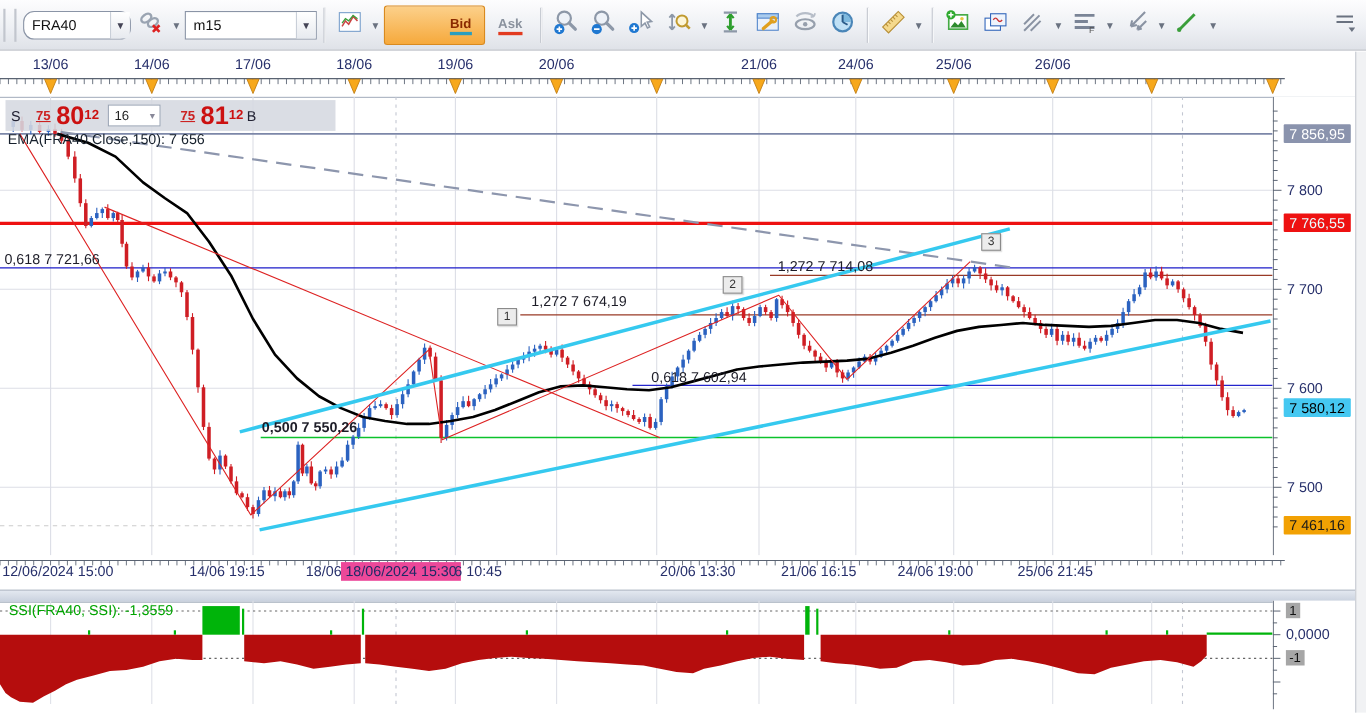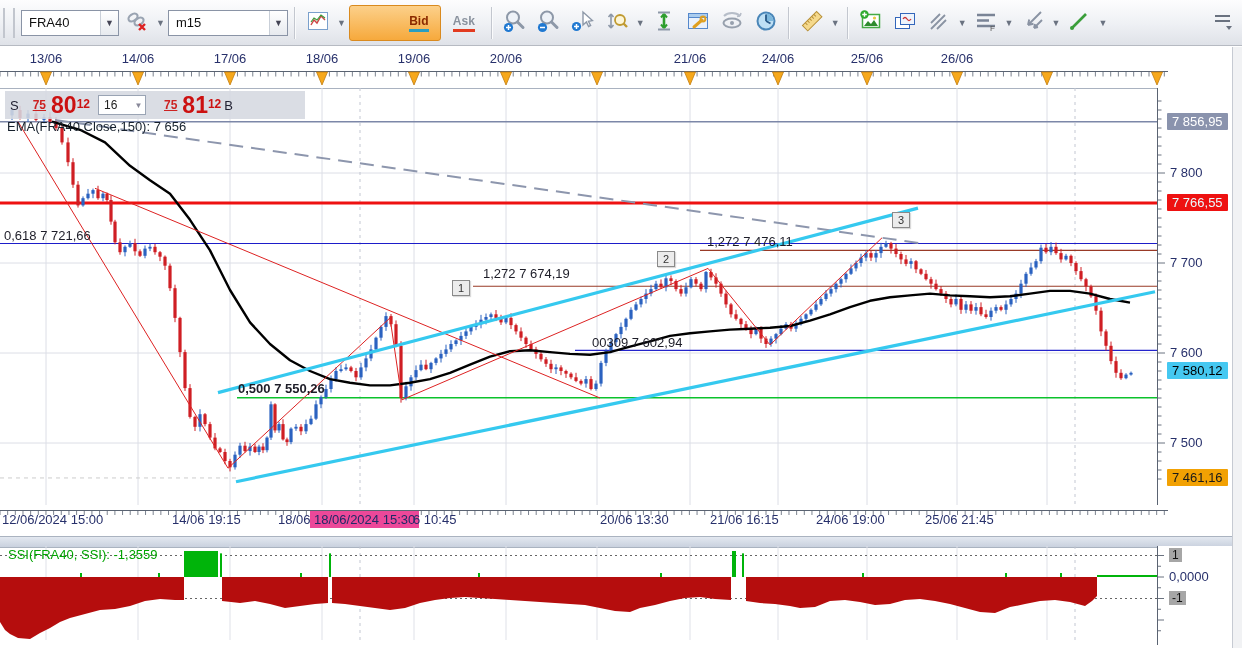--- a/index.html
+++ b/index.html
@@ -52,21 +52,21 @@
   .chart-top-border{left:0;top:88px;width:1232px;height:1px;background:#a9b2c0;}
 </style>
 </head>
 <body>
 
 <div id="app">
 
   <div class="toolbar">
     <div class="grip"></div>
 
-    <div class="combo" style="width:96px;">
+    <div class="combo" style="width:96px;border-radius:10px;">
       <span class="val">FRA40</span>
       <span class="combo-caret">▼</span>
     </div>
 
     <div class="tb-btn">
       <span><svg width="26" height="26" viewBox="0 0 26 26">
             <g stroke="#9aa4b2" stroke-width="2.2" fill="none">
               <ellipse cx="9" cy="9.5" rx="5" ry="3.3" transform="rotate(-35 9 9.5)"></ellipse>
               <ellipse cx="15" cy="13.5" rx="5" ry="3.3" transform="rotate(-35 15 13.5)"></ellipse>
             </g>
@@ -1166,22 +1166,22 @@
     <div class="abs date-label" style="left: 230px; top: 51px;">17/06</div>
     <div class="abs date-label" style="left: 322px; top: 51px;">18/06</div>
     <div class="abs date-label" style="left: 414px; top: 51px;">19/06</div>
     <div class="abs date-label" style="left: 506px; top: 51px;">20/06</div>
     <div class="abs date-label" style="left: 690px; top: 51px;">21/06</div>
     <div class="abs date-label" style="left: 778px; top: 51px;">24/06</div>
     <div class="abs date-label" style="left: 867px; top: 51px;">25/06</div>
     <div class="abs date-label" style="left: 957px; top: 51px;">26/06</div>
     <div class="abs fib-label" style="left: 4px; top: 228px;">0,618 7 721,66</div>
     <div class="abs fib-label" style="left: 483px; top: 266px;">1,272 7 674,19</div>
-    <div class="abs fib-label" style="left: 707px; top: 234px;">1,272 7 476,11</div>
-    <div class="abs fib-label" style="left: 592px; top: 335px;">00309 7 602,94</div>
+    <div class="abs fib-label" style="left: 707px; top: 234px;">1,272 7 714,08</div>
+    <div class="abs fib-label" style="left: 592px; top: 335px;">0,618 7 602,94</div>
     <div class="abs fib-label" style="left: 238px; top: 381px; font-weight: bold;">0,500 7 550,26</div>
     <div class="abs wave-badge" style="left: 452px; top: 280px;">1</div>
     <div class="abs wave-badge" style="left: 657px; top: 251px;">2</div>
     <div class="abs wave-badge" style="left: 892px; top: 212px;">3</div>
     <div class="abs price-tick-label" style="left: 1170px; top: 165px;">7 800</div>
     <div class="abs price-tick-label" style="left: 1170px; top: 255px;">7 700</div>
     <div class="abs price-tick-label" style="left: 1170px; top: 345px;">7 600</div>
     <div class="abs price-tick-label" style="left: 1170px; top: 435px;">7 500</div>
     <div class="abs price-badge" style="left: 1167px; top: 112.745px; background: rgb(138, 147, 173); color: rgb(255, 255, 255);">7 856,95</div>
     <div class="abs price-badge" style="left: 1167px; top: 194.105px; background: rgb(238, 17, 17); color: rgb(234, 252, 255);">7 766,55</div>

